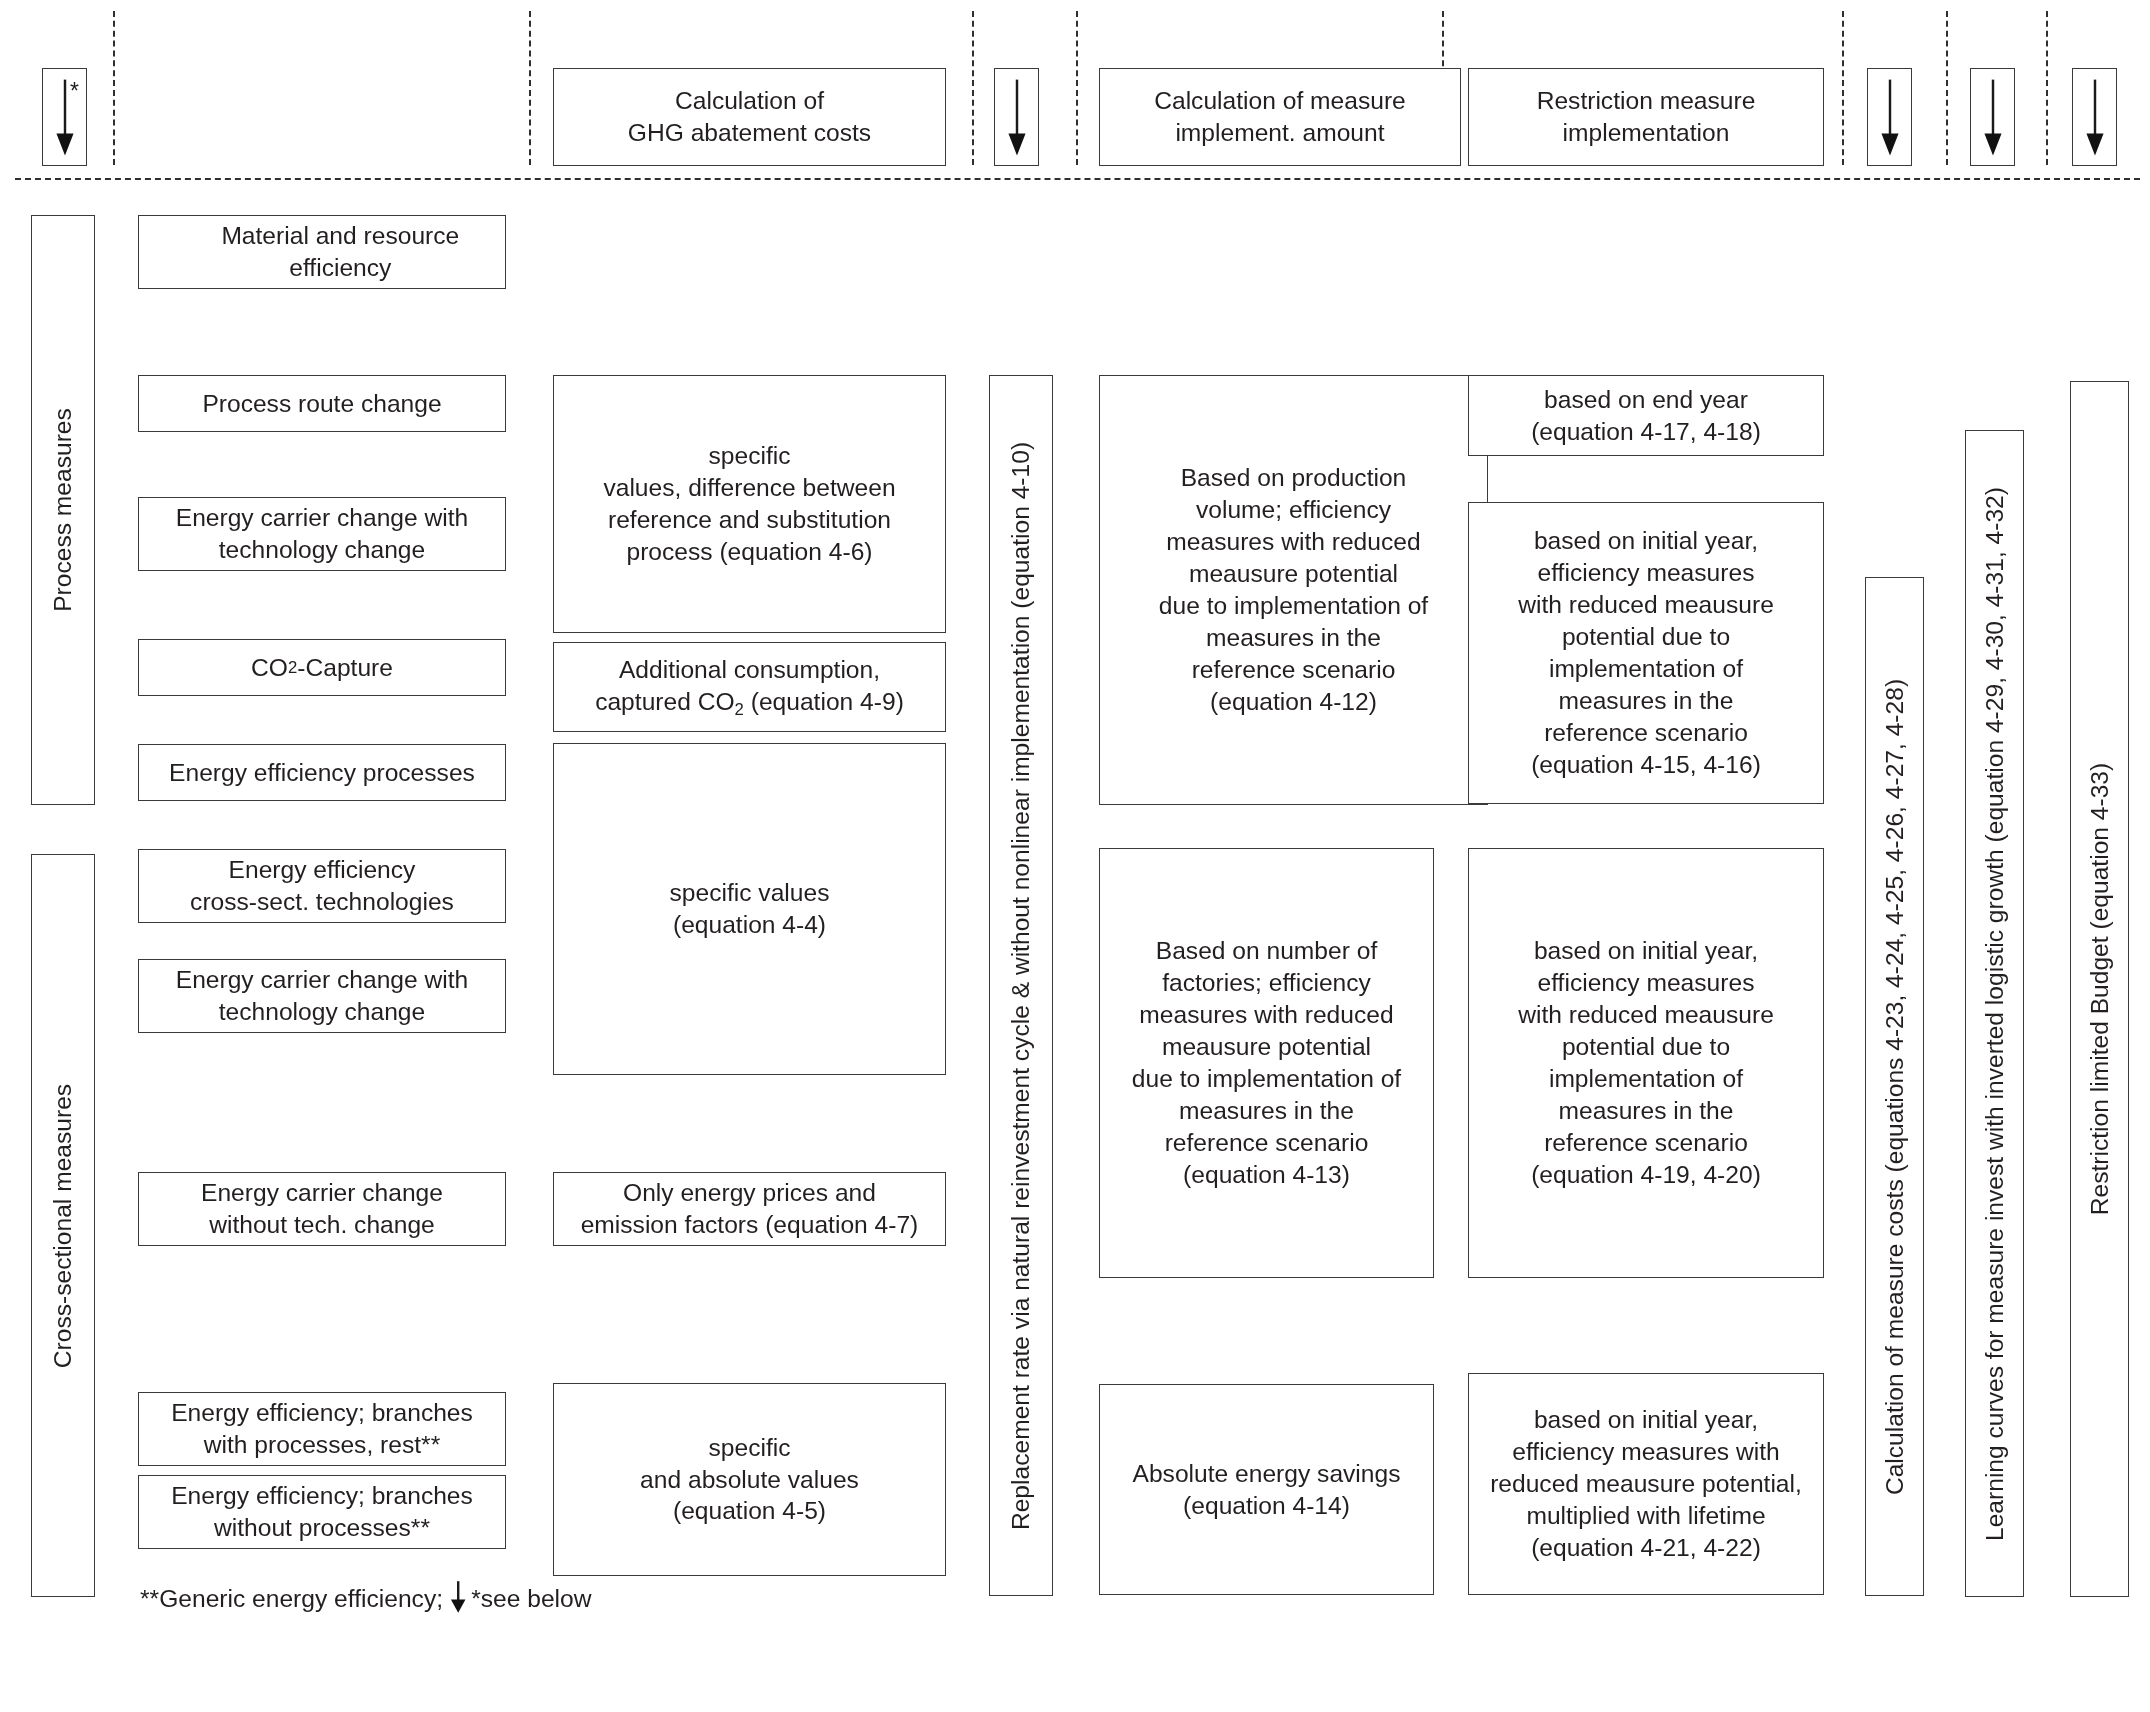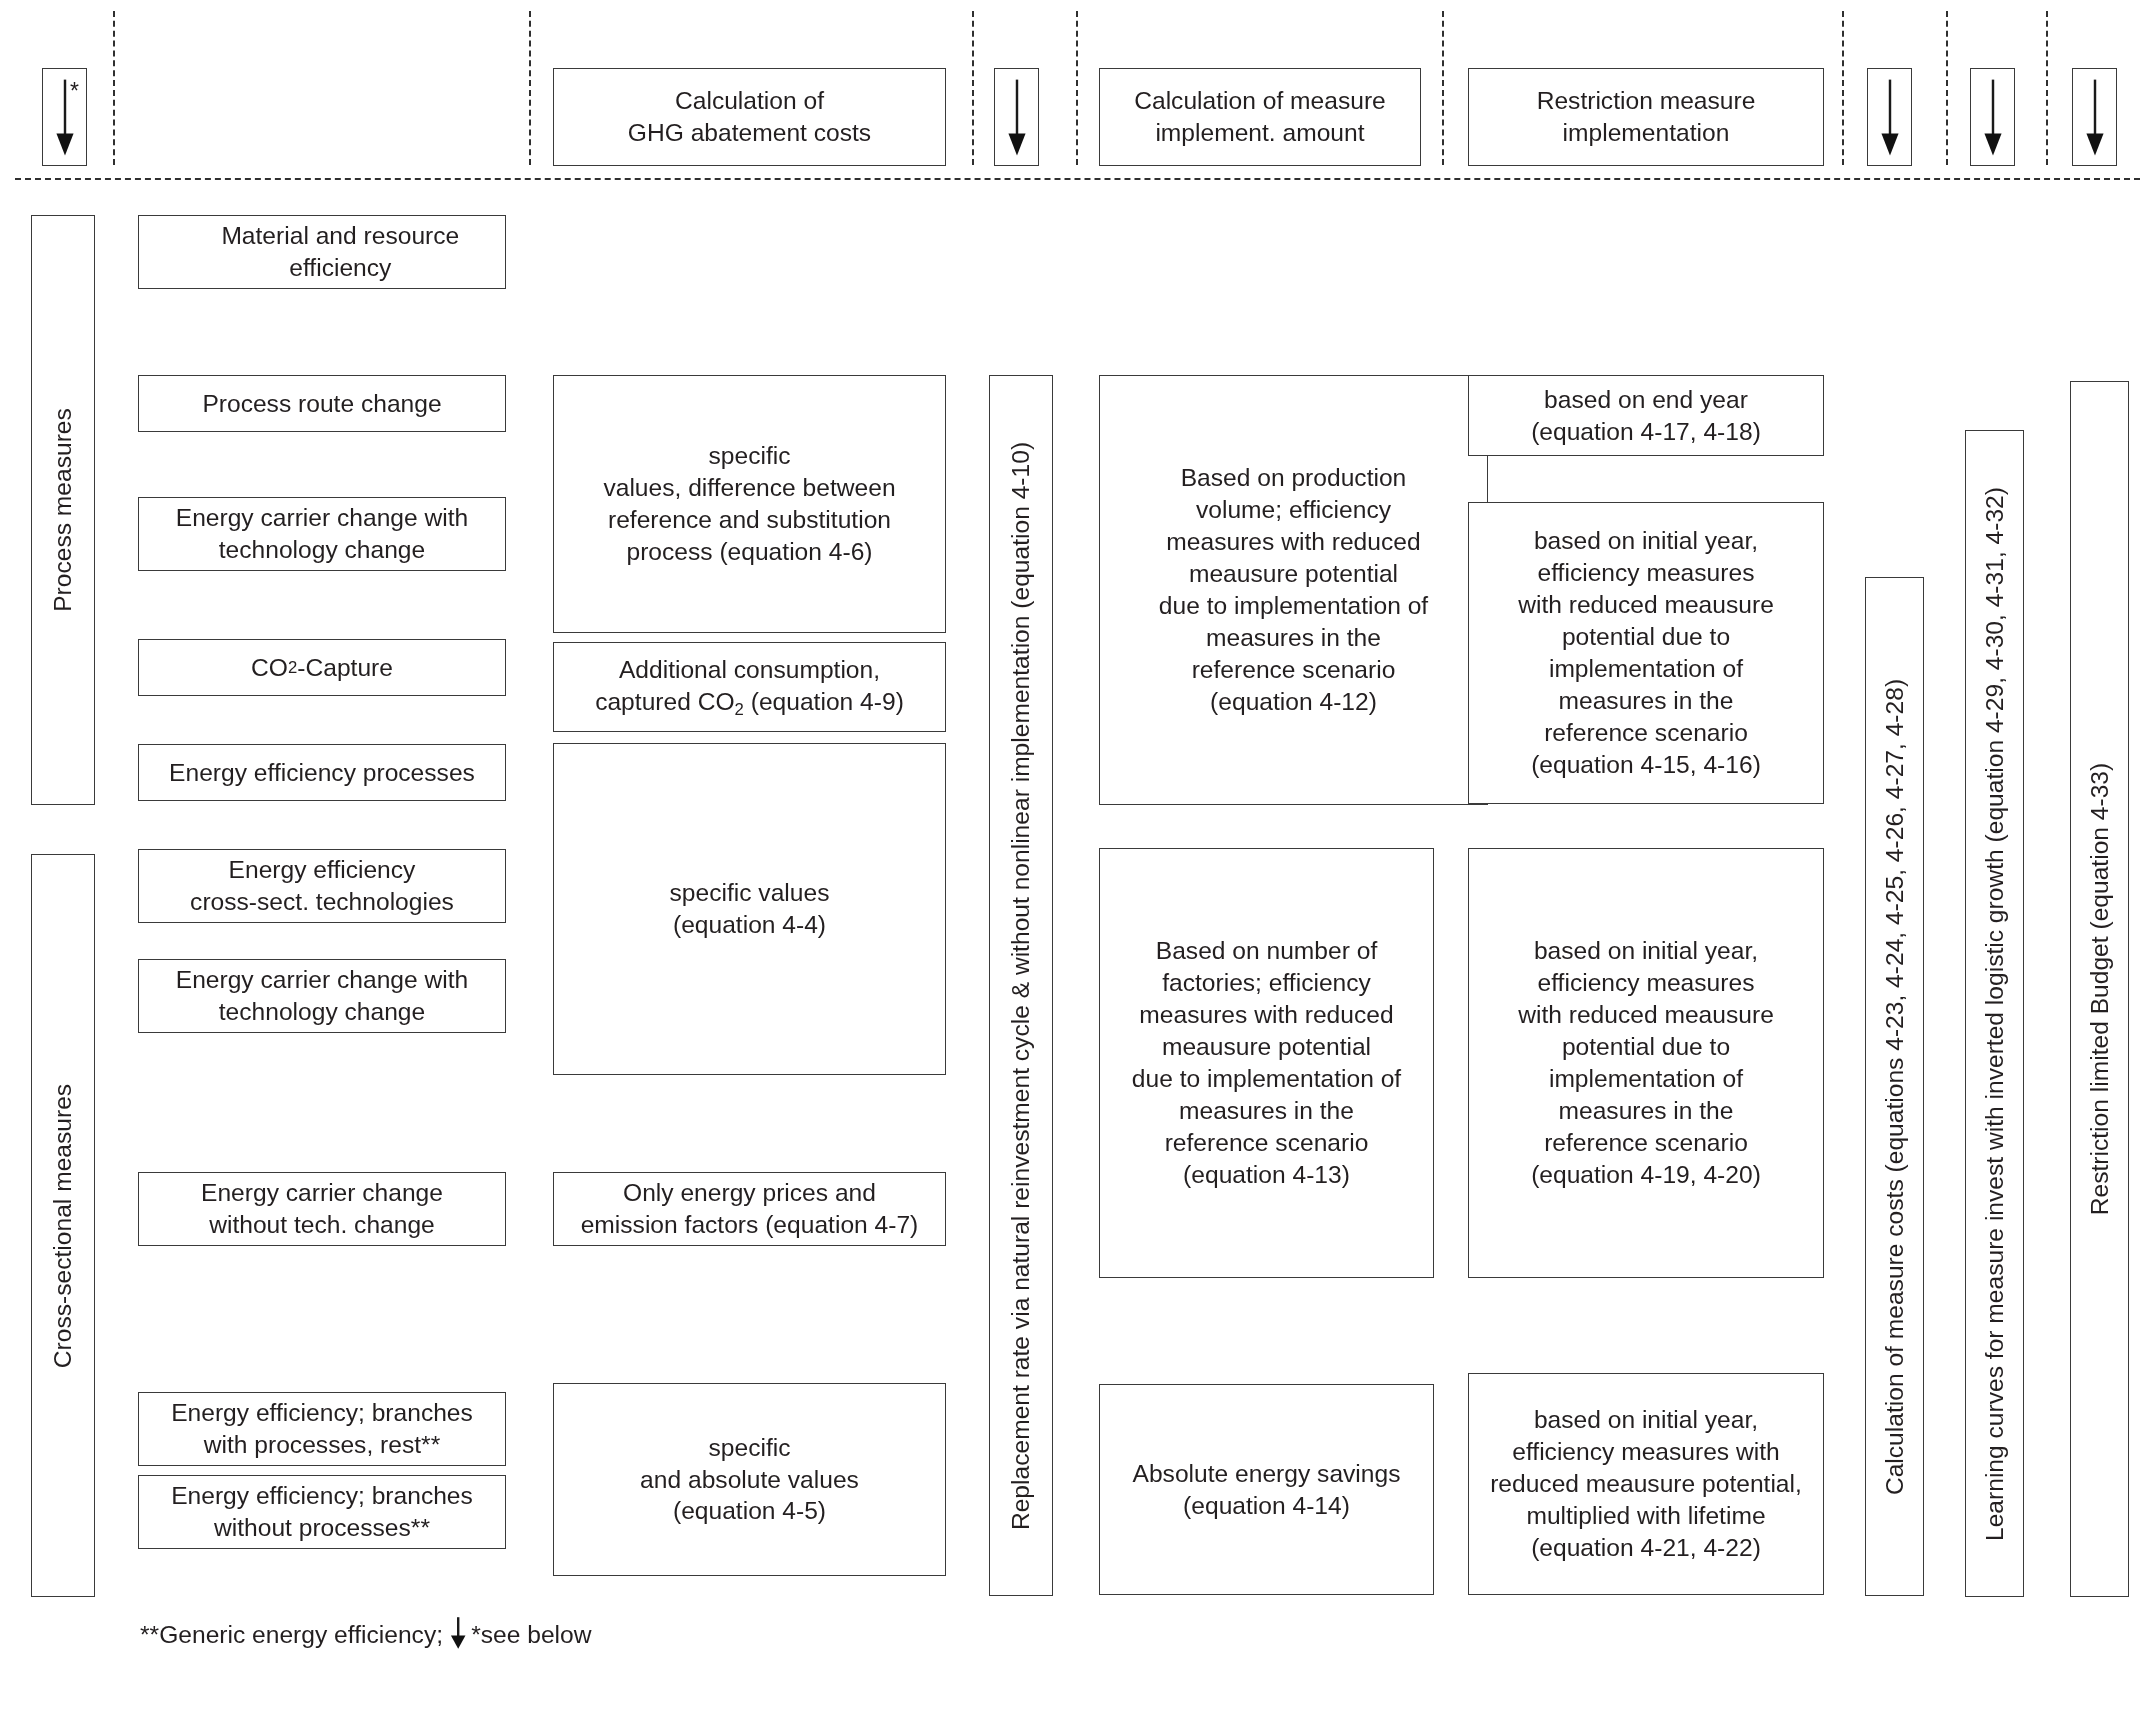--- a/index.html
+++ b/index.html
@@ -124,21 +124,21 @@
   <div class="box" style="left:553px; top:68px; width:393px; height:98px;">Calculation of
 GHG abatement costs</div>
 
   <div class="arrowbox" style="left:994px; top:68px; width:45px; height:98px;">
     <svg width="22" height="81" viewBox="0 0 36 132" aria-hidden="true">
       <line x1="18" y1="4" x2="18" y2="96" stroke="#1a1a1a" stroke-width="4"></line>
       <polygon points="4,92 32,92 18,128" fill="#111111"></polygon>
     </svg>
   </div>
 
-  <div class="box" style="left:1099px; top:68px; width:322px; height:98px;">Calculation of measure
+  <div class="box" style="left:1099px; top:68px; width:362px; height:98px;">Calculation of measure
 implement. amount</div>
 
   <div class="box" style="left:1468px; top:68px; width:356px; height:98px;">Restriction measure
 implementation</div>
 
   <div class="arrowbox" style="left:1867px; top:68px; width:45px; height:98px;">
     <svg width="22" height="81" viewBox="0 0 36 132" aria-hidden="true">
       <line x1="18" y1="4" x2="18" y2="96" stroke="#1a1a1a" stroke-width="4"></line>
       <polygon points="4,92 32,92 18,128" fill="#111111"></polygon>
     </svg>
@@ -249,21 +249,21 @@
   </div>
 
   <div class="vbox" style="left:1965px; top:430px; width:59px; height:1167px;">
     <div class="vtext">Learning curves for measure invest with inverted logistic growth (equation 4-29, 4-30, 4-31, 4-32)</div>
   </div>
 
   <div class="vbox" style="left:2070px; top:381px; width:59px; height:1216px;">
     <div class="vtext">Restriction limited Budget (equation 4-33)</div>
   </div>
 
-  <div class="footnote" style="left:140px; top:1616px;">
+  <div class="footnote" style="left:140px; top:1580px;">
     <span>**Generic energy efficiency;</span>
     <span class="fn-arrow">
       <svg width="18.4" height="34" viewBox="0 0 30 56" aria-hidden="true">
         <line x1="15" y1="2" x2="15" y2="34" stroke="#1a1a1a" stroke-width="4"></line>
         <polygon points="3,32 27,32 15,54" fill="#111111"></polygon>
       </svg>
     </span>
     <span>*see below</span>
   </div>
 

